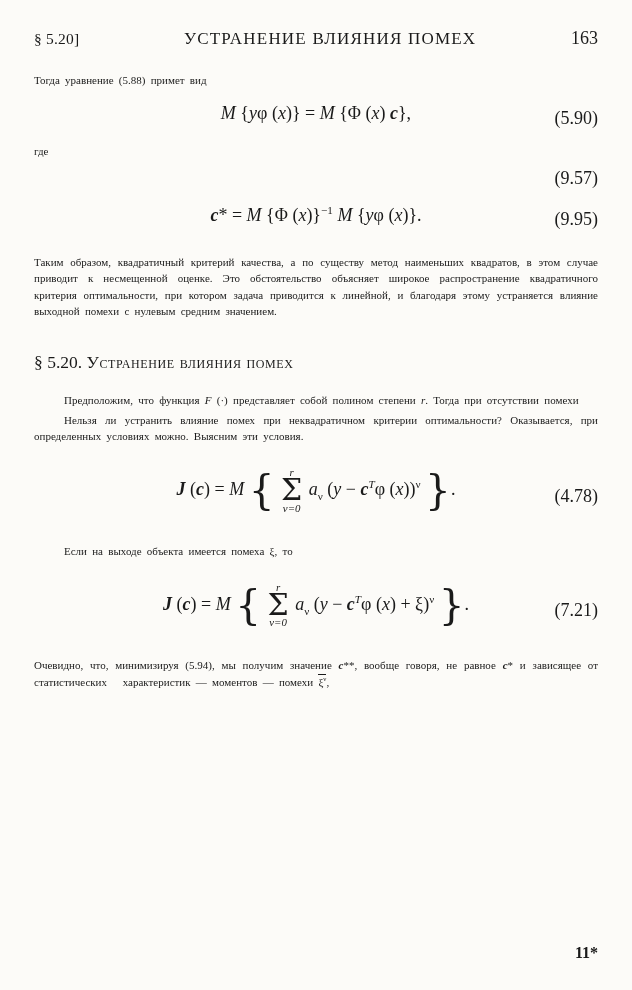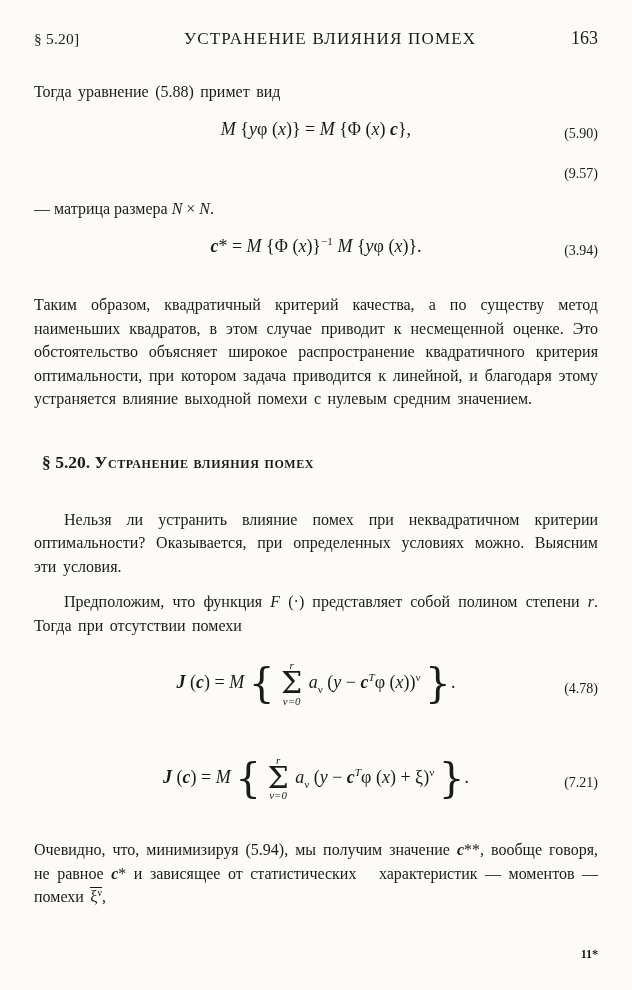--- a/index.html
+++ b/index.html
@@ -50,22 +50,22 @@
     font-weight: normal;
     white-space: nowrap;
   }
   .content {
     position: absolute;
     top: 68px;
     left: 34px;
     width: 564px;
   }
   p.par {
-    margin: 12px 0 0 0;
-    font-size: 16px;
+    margin: 4px 0 0 0;
+    font-size: 11px;
     line-height: 1.47;
     text-align: justify;
     text-justify: inter-word;
   }
   p.indent {
     text-indent: 30px;
   }
   .spaced {
     word-spacing: 2.5px;
   }
@@ -80,32 +80,32 @@
     font-size: 18px;
     margin: 0;
   }
   .eq-body {
     text-align: center;
     white-space: nowrap;
   }
   .eq-num {
     position: absolute;
     right: 0;
-    font-size: 14px;
+    font-size: 18px;
     margin-top: 9px;
   }
   i.v { font-style: italic; }
   .bold-it {
     font-weight: bold;
     font-style: italic;
   }
   .sec-title {
     font-size: 17.5px;
-    font-weight: bold;
-    margin: 8px;
+    font-weight: normal;
+    margin: 0;
   }
   .sec-title .sec-name {
     font-variant: small-caps;
     letter-spacing: 0.6px;
   }
   sup.e { font-size: 0.62em; vertical-align: super; }
   sub.e { font-size: 0.62em; vertical-align: sub; }
   .sum {
     display: inline-flex;
     flex-direction: column;
@@ -131,21 +131,21 @@
   .ov-bar {
     display: inline-block;
     border-top: 1.4px solid #1a1a1a;
     padding-top: 0px;
     line-height: 1.05;
   }
   .footer {
     position: absolute;
     right: 34px;
     bottom: 28px;
-    font-size: 12px;
+    font-size: 16px;
     font-weight: bold;
   }
 </style>
 </head>
 <body>
 
 <div class="page">
 
   <div class="header">
     <div class="header-left">§ 5.20]</div>
@@ -161,63 +161,61 @@
 
     <div class="eq-row">
       <span class="eq-body">
         <i class="v">M</i> {<i class="v">y</i>φ (<i class="v">x</i>)} = <i class="v">M</i> {Φ (<i class="v">x</i>) <span class="bold-it">c</span>},
       </span>
       <span class="eq-num">(5.90)</span>
     </div>
 
     <div class="gap-m"></div>
 
+    <p class="par">где</p>
 
     <div class="gap-m"></div>
 
     <div class="eq-row">
       <span class="eq-num">(9.57)</span>
     </div>
 
     <div class="gap-m"></div>
 
-    <p class="par">
-      — матрица размера <i class="v">N</i> × <i class="v">N</i>.
-    </p>
 
 
     <div class="gap-m"></div>
 
     <div class="eq-row">
       <span class="eq-body">
         <span class="bold-it">c</span>* = <i class="v">M</i> {Φ (<i class="v">x</i>)}<sup class="e">−1</sup> <i class="v">M</i> {<i class="v">y</i>φ (<i class="v">x</i>)}.
       </span>
-      <span class="eq-num">(3.94)</span>
+      <span class="eq-num">(9.95)</span>
     </div>
 
     <div class="gap-l"></div>
 
     <p class="par spaced">Таким образом, квадратичный критерий качества, а по существу метод наименьших квадратов, в этом случае приводит к несмещенной оценке. Это обстоятельство объясняет широкое распространение квадратичного критерия оптимальности, при котором задача приводится к линейной, и благодаря этому устраняется влияние выходной помехи с нулевым средним значением.</p>
 
     <div class="gap-l"></div>
     <div class="gap-s"></div>
 
     <p class="sec-title">
       <span>§ 5.20.</span>
       <span class="sec-name">Устранение влияния помех</span>
     </p>
 
     <div class="gap-m"></div>
 
-    <p class="par indent spaced">Нельзя ли устранить влияние помех при неквадратичном критерии оптимальности? Оказывается, при определенных условиях можно. Выясним эти условия.</p>
-
     <p class="par indent spaced">
       Предположим, что функция <i class="v">F</i> (·) представляет собой
       полином степени <i class="v">r</i>. Тогда при отсутствии помехи
     </p>
+
+    <p class="par indent spaced">Нельзя ли устранить влияние помех при неквадратичном критерии оптимальности? Оказывается, при определенных условиях можно. Выясним эти условия.</p>
 
     <div class="gap-l"></div>
 
     <div class="eq-row">
       <span class="eq-body">
         <span class="bold-it">J</span> (<span class="bold-it">c</span>) = <i class="v">M</i>
         <span class="bigbrace">{</span>
         <span class="sum">
           <span class="lim">r</span>
           <span class="sig">Σ</span>
@@ -225,20 +223,21 @@
         </span>
         <i class="v">a</i><sub class="e">ν</sub> (<i class="v">y</i> − <span class="bold-it">c</span><sup class="e"><i class="v">T</i></sup>φ (<i class="v">x</i>))<sup class="e">ν</sup>
         <span class="bigbrace">}</span>.
       </span>
       <span class="eq-num">(4.78)</span>
     </div>
 
     <div class="gap-l"></div>
 
 
+    <p class="par indent spaced">Если на выходе объекта имеется помеха ξ, то</p>
 
     <div class="gap-l"></div>
 
     <div class="eq-row">
       <span class="eq-body">
         <span class="bold-it">J</span> (<span class="bold-it">c</span>) = <i class="v">M</i>
         <span class="bigbrace">{</span>
         <span class="sum">
           <span class="lim">r</span>
           <span class="sig">Σ</span>

